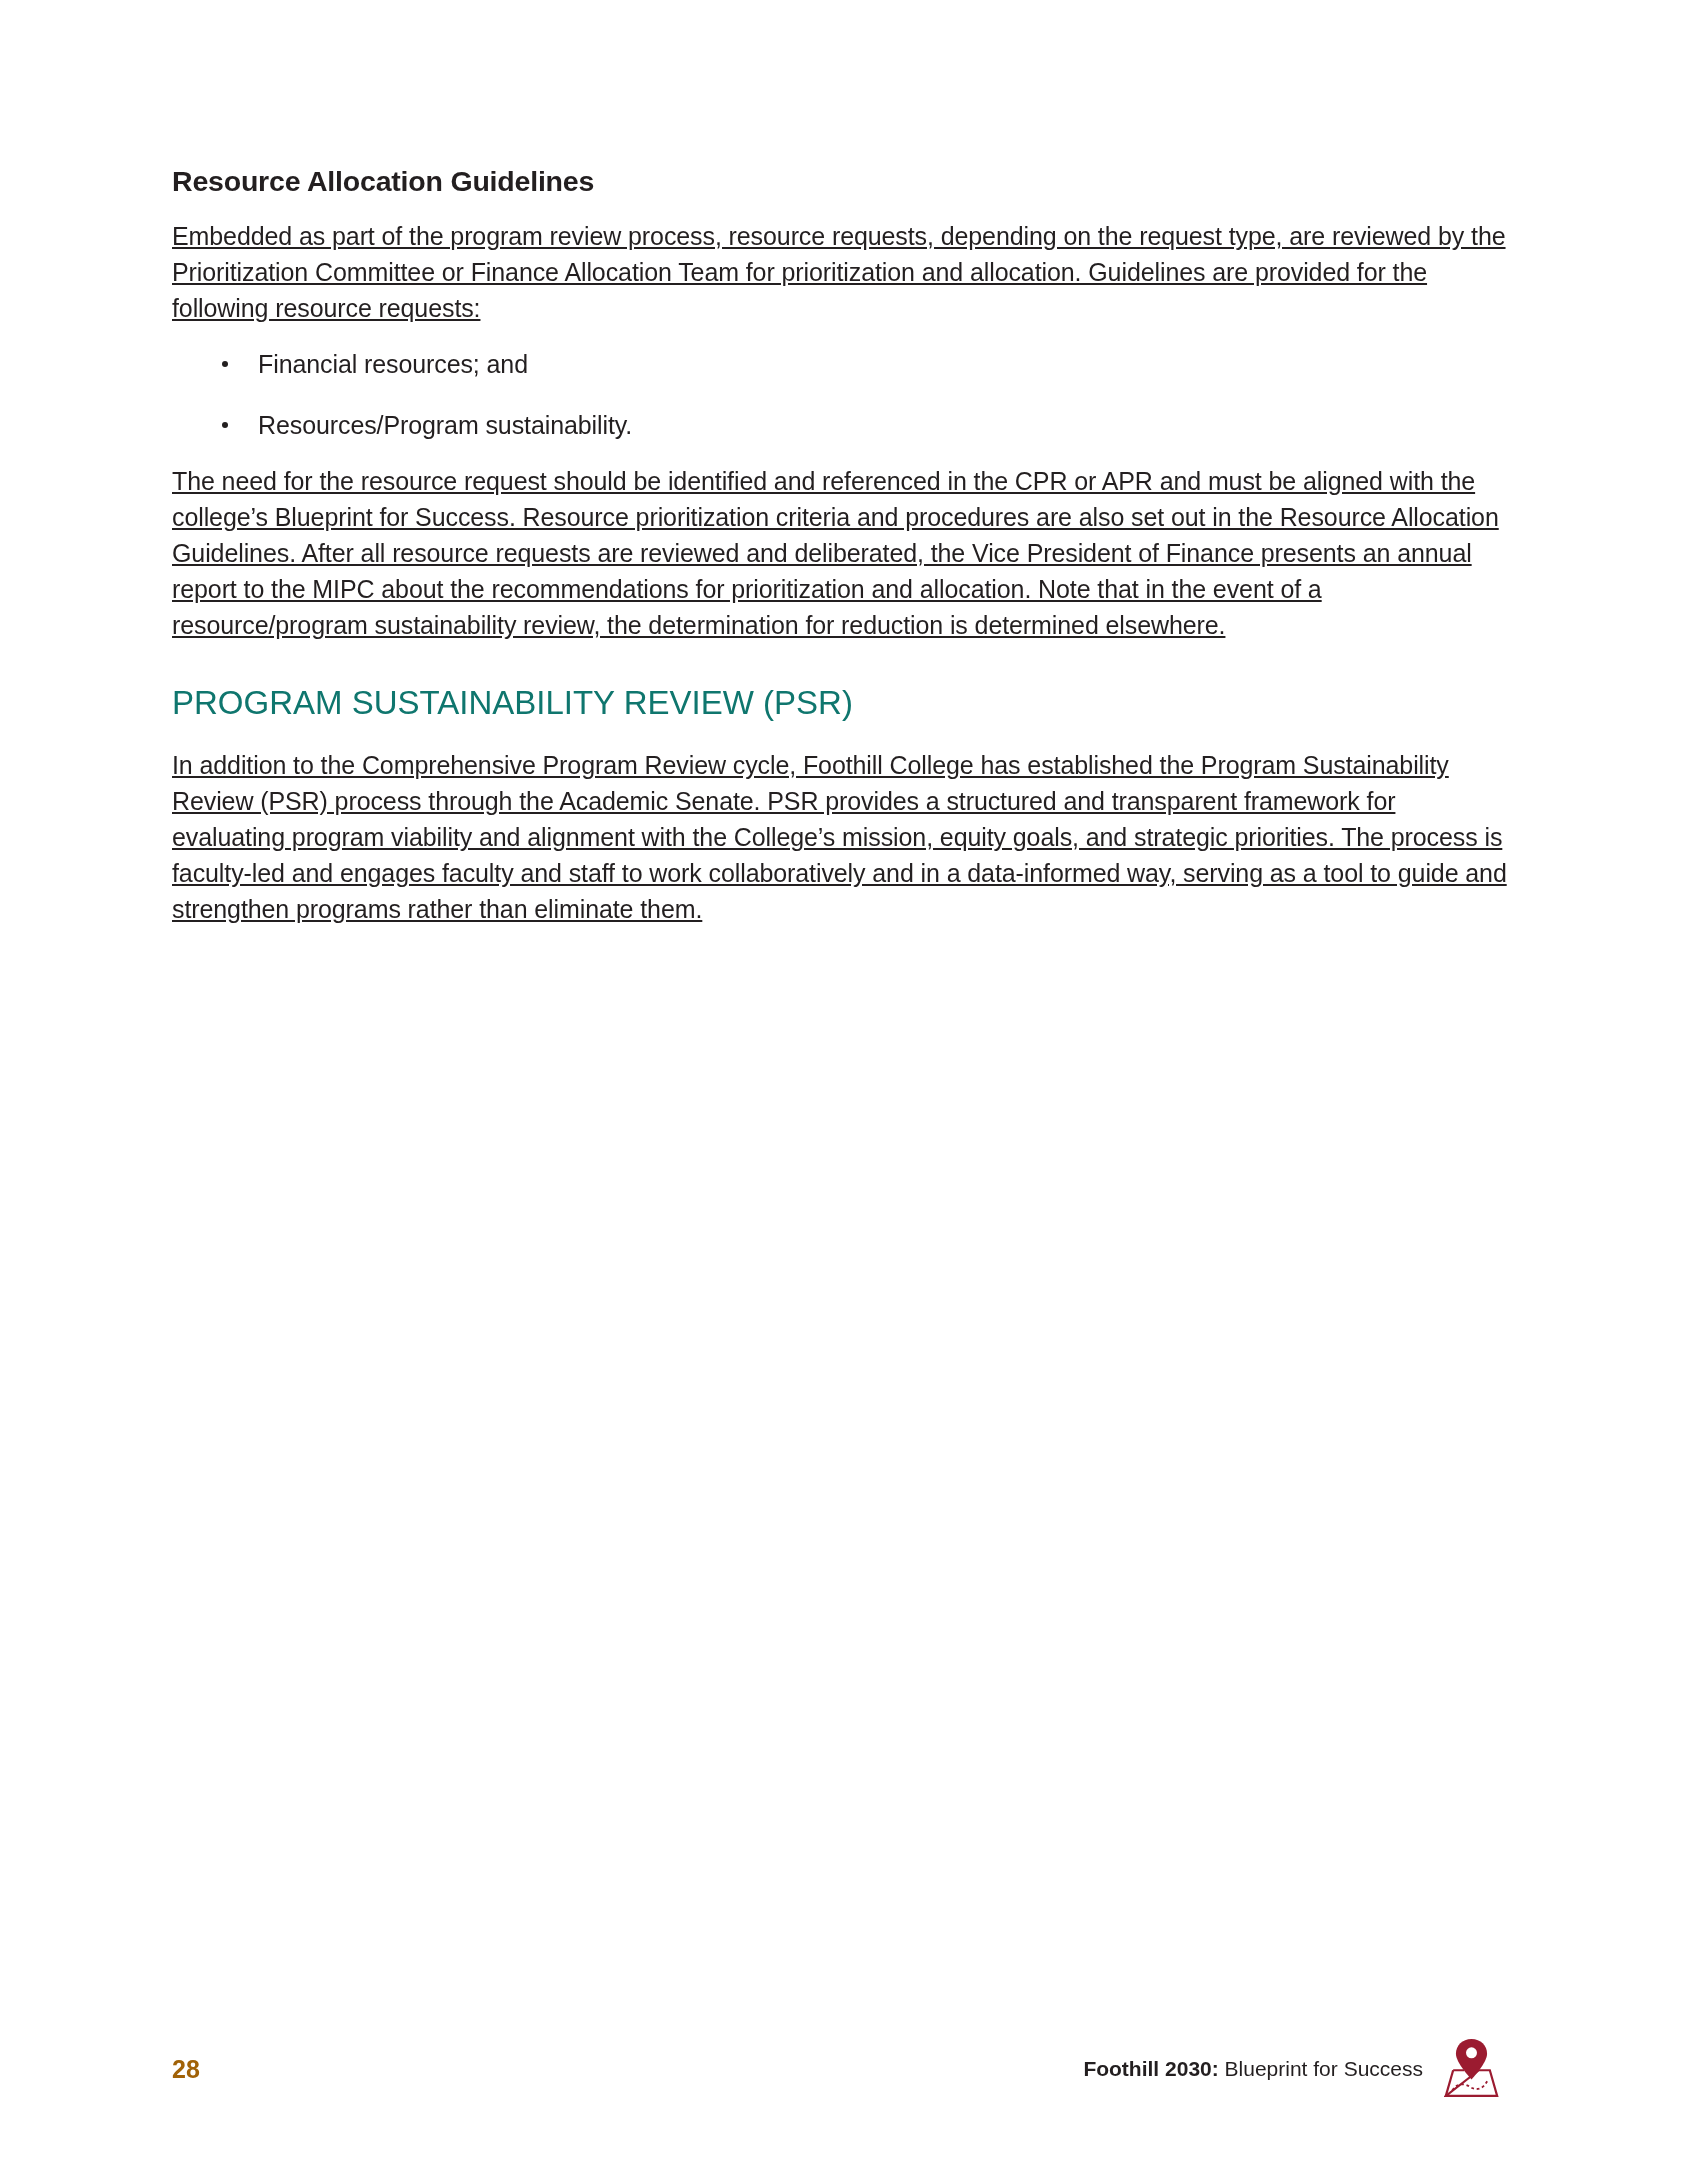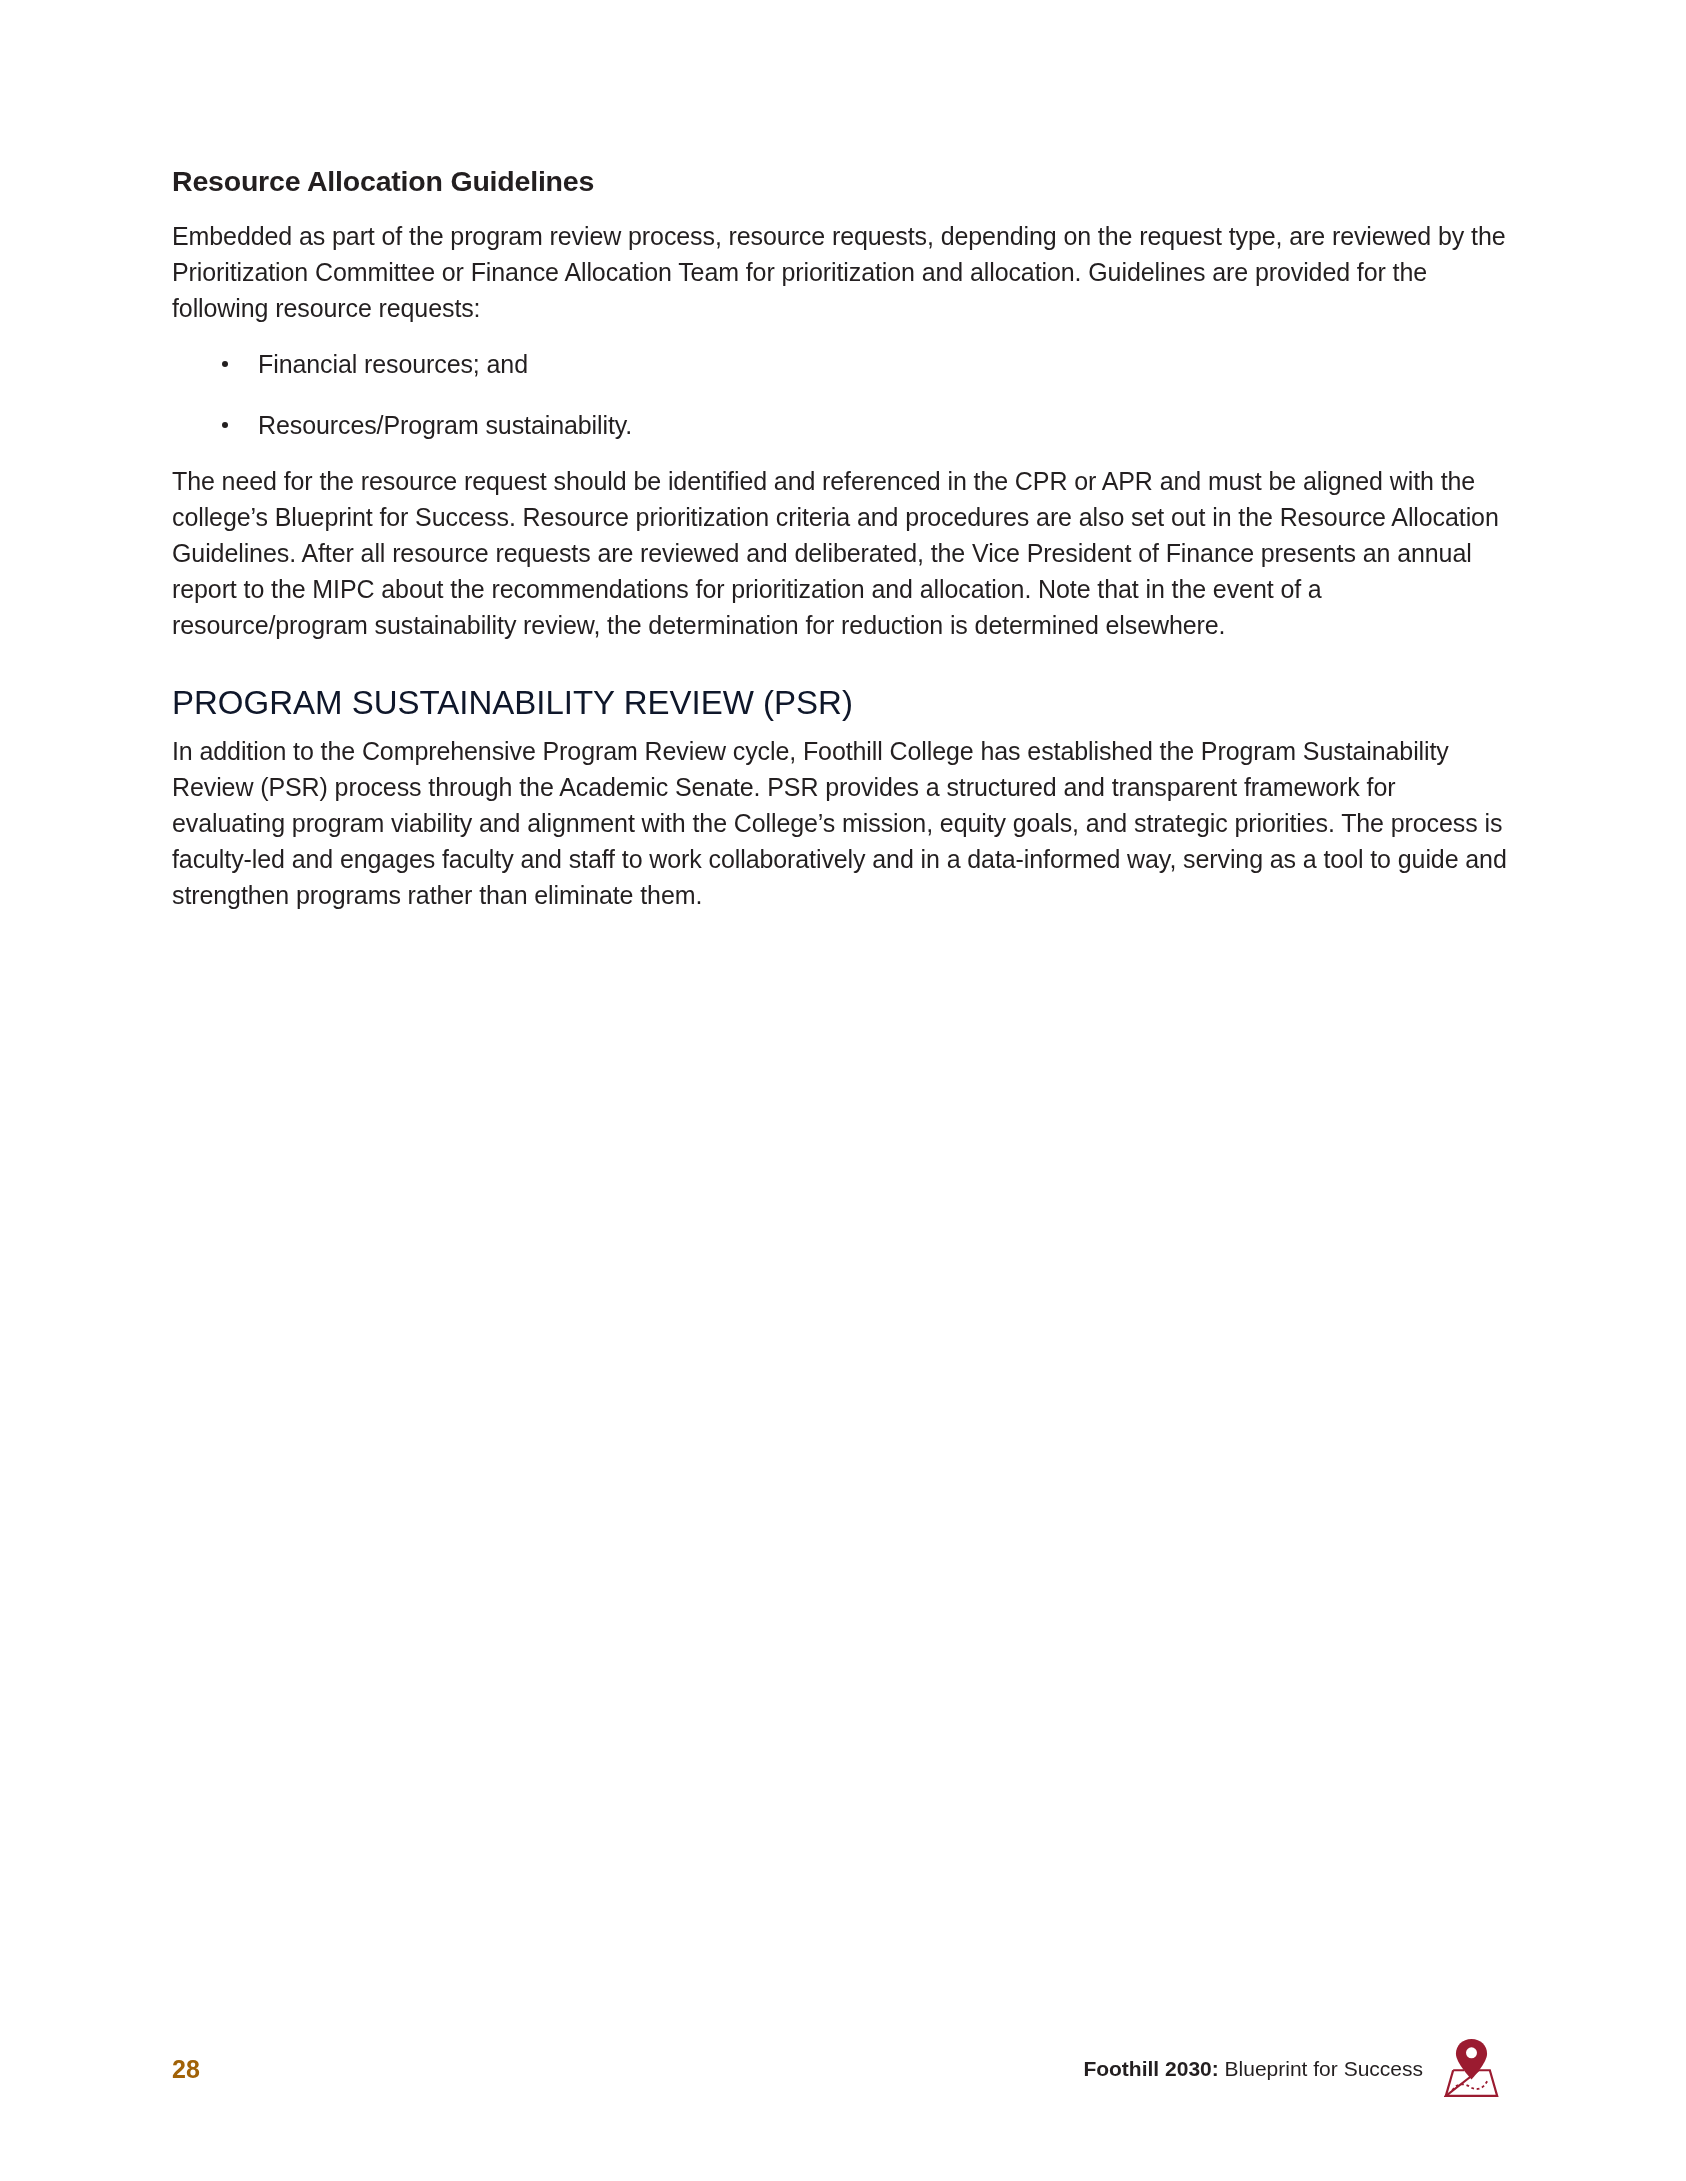--- a/index.html
+++ b/index.html
@@ -27,20 +27,21 @@
       line-height: 37px;
       margin: 0 0 18px 0;
       color: #231f20;
       letter-spacing: -0.2px;
     }
     .para {
       font-size: 25px;
       line-height: 36px;
       margin: 0;
       letter-spacing: -0.1px;
+      text-decoration: underline;
     }
     .bullets {
       list-style: none;
       margin: 20px 0 20px 0;
       padding: 0;
     }
     .bullets li {
       position: relative;
       padding-left: 86px;
       font-size: 25px;
@@ -57,22 +58,22 @@
       top: 14.7px;
       width: 6.4px;
       height: 6.4px;
       border-radius: 50%;
       background: #231f20;
     }
     .section-heading {
       font-size: 33px;
       line-height: 40px;
       font-weight: normal;
-      color: #0f172a;
-      margin: 40px 0 10px 0;
+      color: #0f766e;
+      margin: 40px 0 24px 0;
       letter-spacing: 0px;
     }
     .footer-page {
       position: absolute;
       left: 172px;
       top: 2055px;
       font-size: 25px;
       font-weight: bold;
       color: #a16207;
     }

